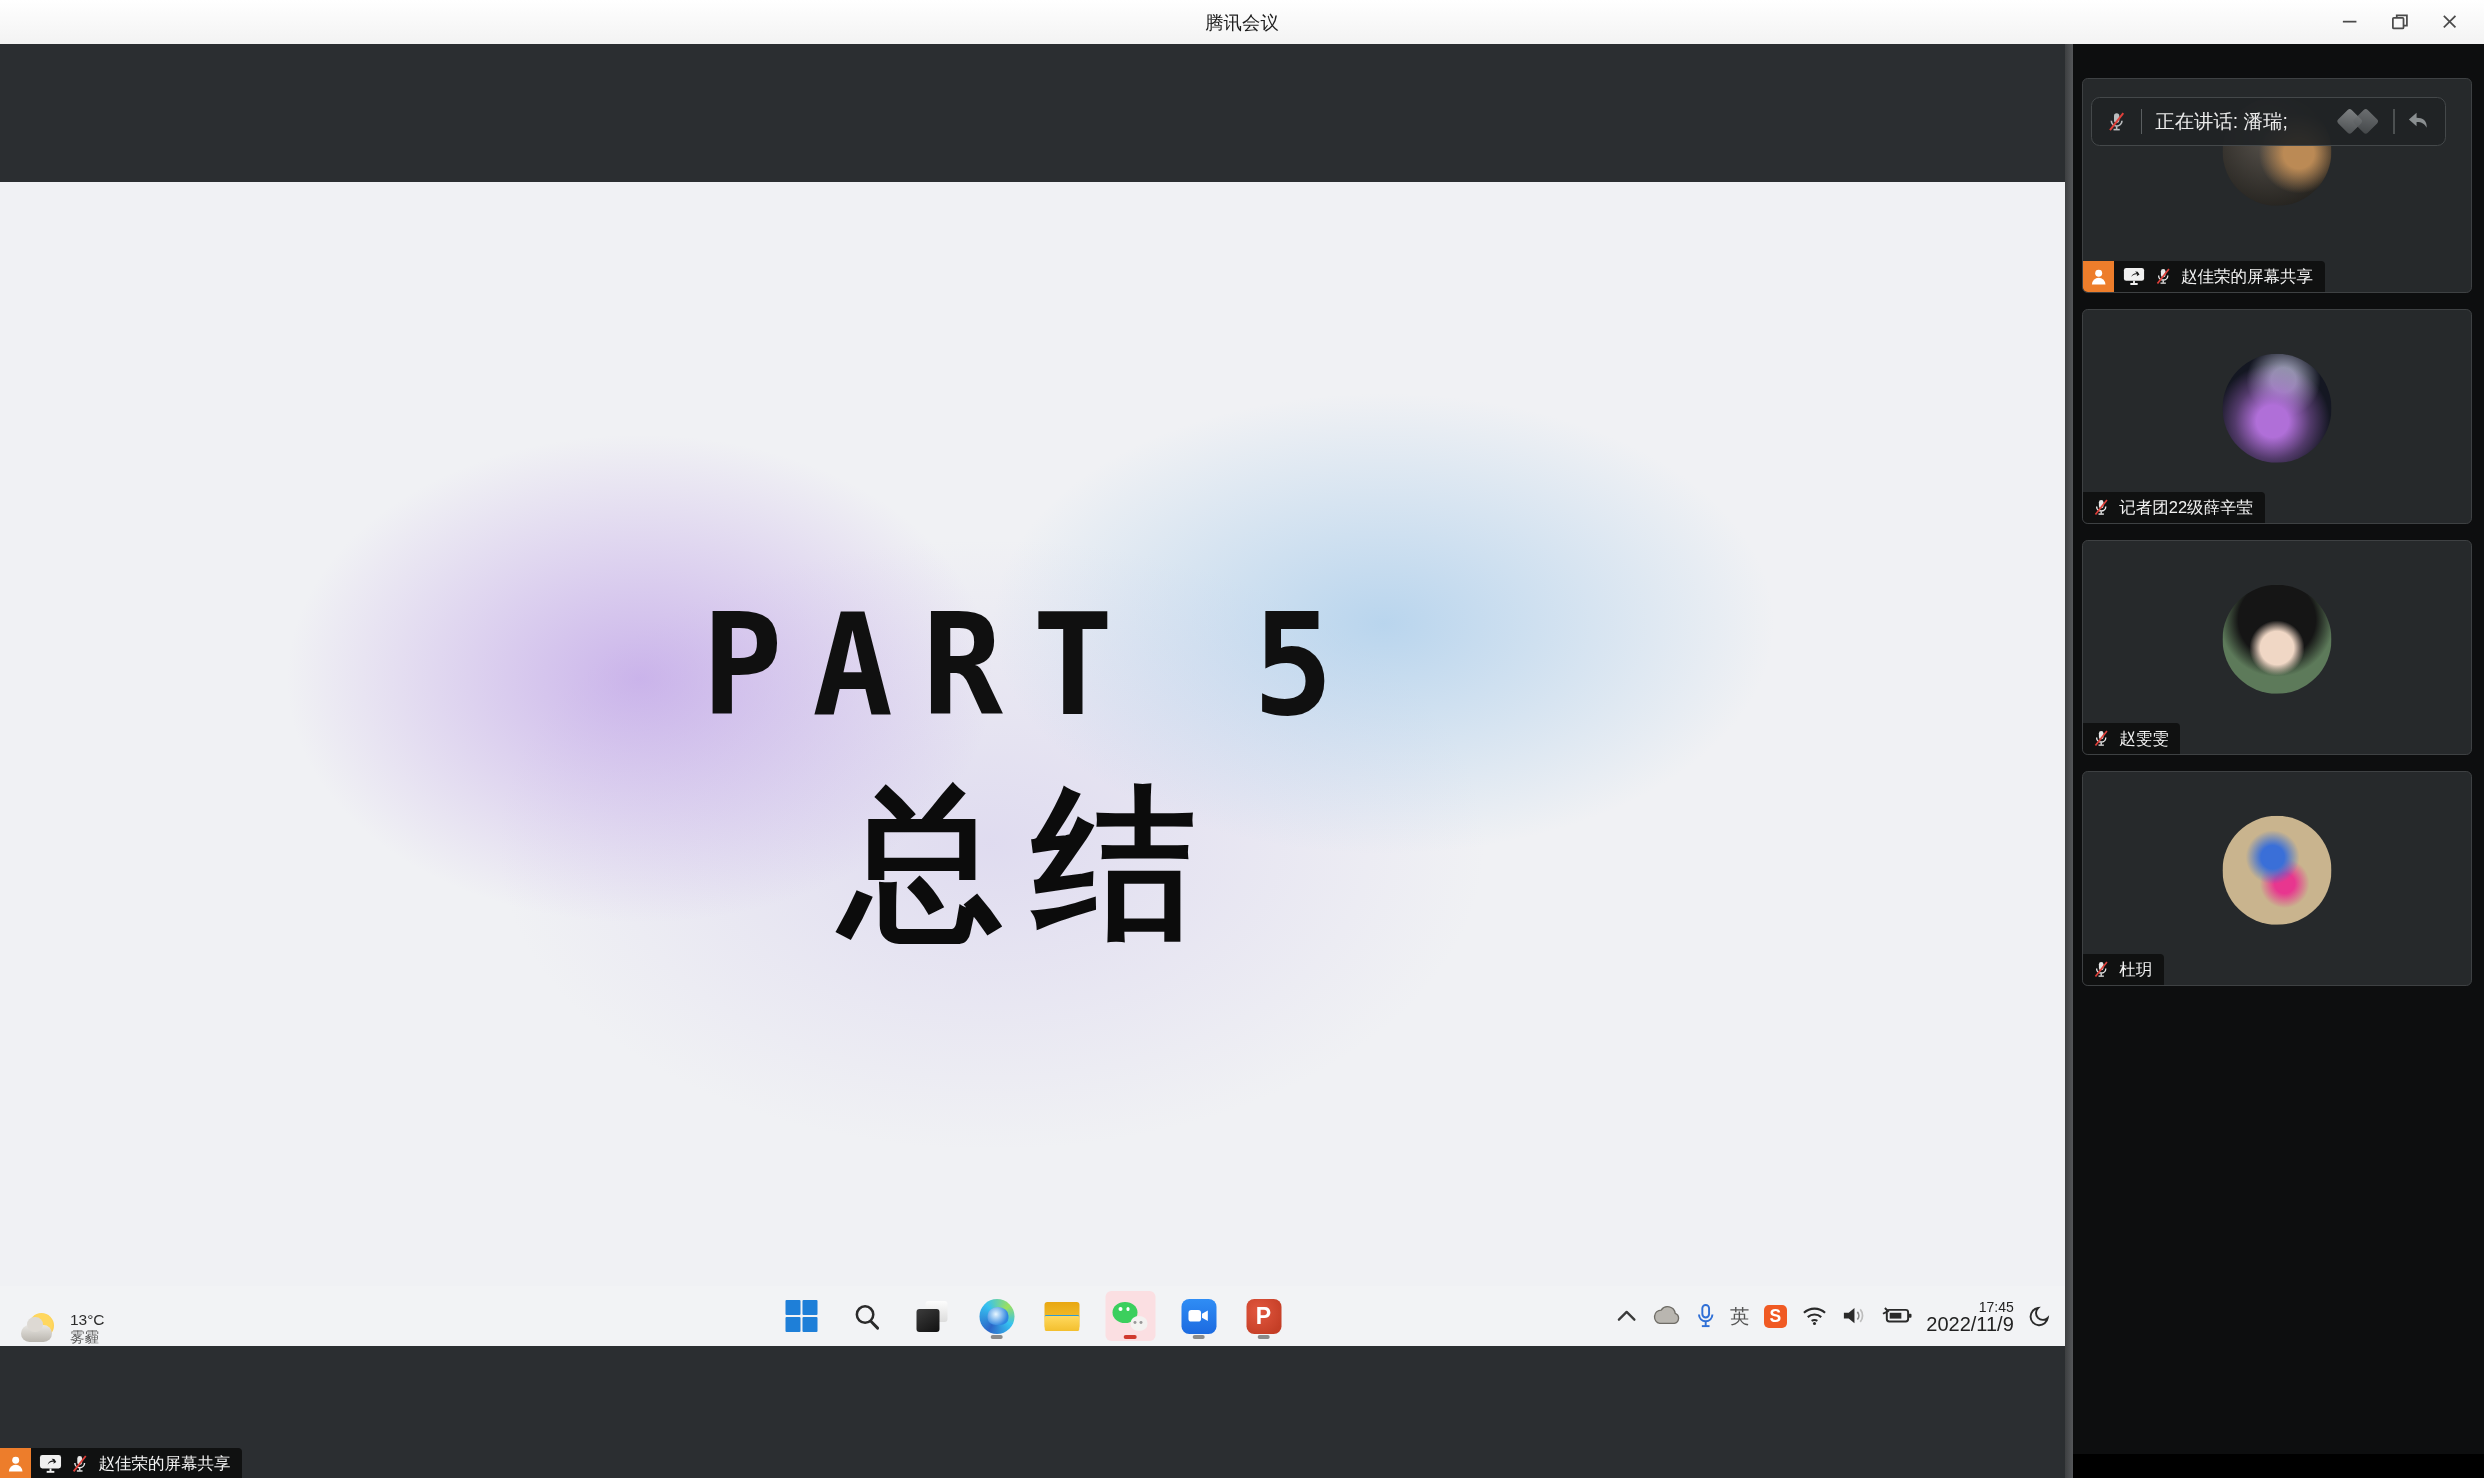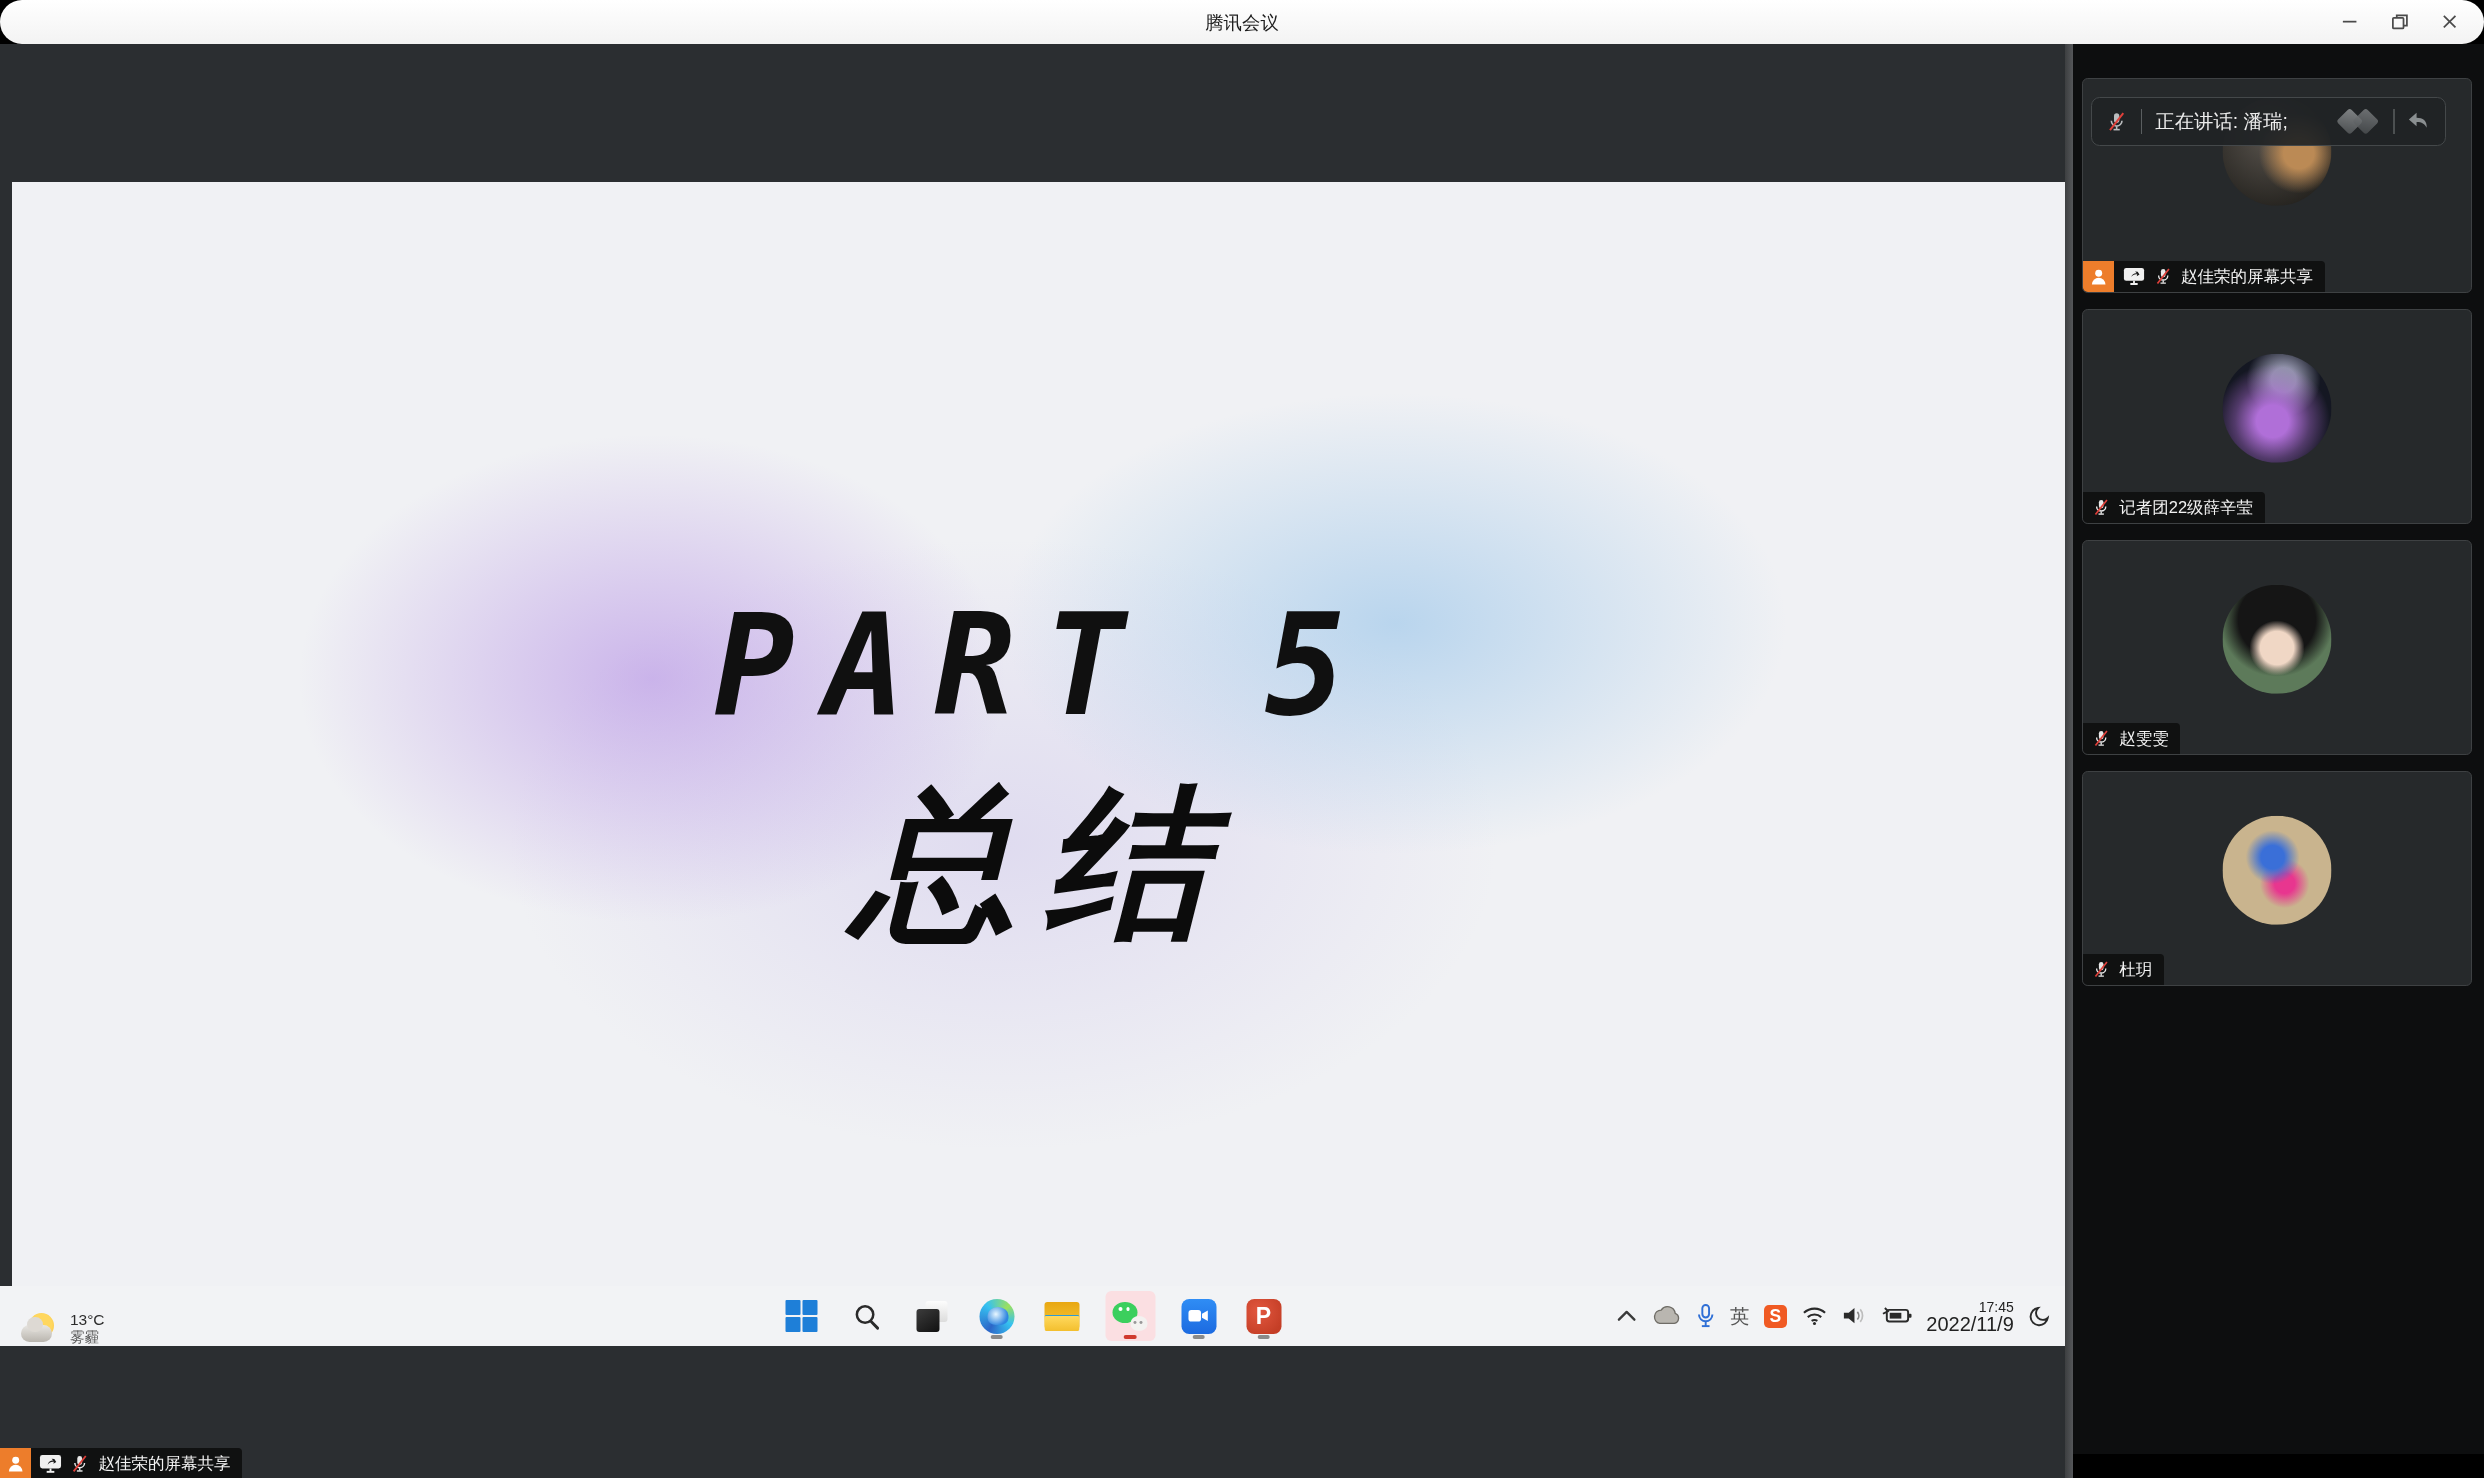--- a/index.html
+++ b/index.html
@@ -1,38 +1,38 @@
 <!DOCTYPE html>
 <html><head>
 <meta charset="utf-8">
 <style>
   * { margin:0; padding:0; box-sizing:border-box; }
   html,body { width:2484px; height:1479px; overflow:hidden; background:#000;
               font-family:"Liberation Sans","DejaVu Sans",sans-serif; }
 
   
   .titlebar { position:relative; width:2484px; height:44px;
-              background:linear-gradient(#ffffff,#f3f3f3);border-radius:22px; }
+              background:linear-gradient(#ffffff,#f3f3f3); }
   .titlebar .title { position:absolute; left:0; right:0; top:0; height:44px;
               display:flex; align-items:center; justify-content:center;
               font-size:18.4px; color:#1c1c1c; }
   .win-controls { position:absolute; right:9.7px; top:0; height:44px; display:flex; align-items:center; }
   .win-btn { width:50px; height:35px; display:flex; align-items:center; justify-content:center; cursor:pointer; }
   .win-btn svg { stroke:#4a4a4a; fill:none; stroke-width:1.8; }
 
   .content { display:flex; width:2484px; height:1435px; }
 
   
   .main { position:relative; width:2065px; height:1435px; background:#2b2e31; overflow:hidden; }
-  .slide { position:absolute; left:12px; top:138px; width:2065px; height:1104px;
+  .slide { position:absolute; left:0; top:138px; width:2065px; height:1104px;
            background:
              radial-gradient(ellipse 505px 349px at 31% 45%, rgba(178,140,228,0.60), rgba(178,140,228,0) 70%),
              radial-gradient(ellipse 543px 320px at 67% 40%, rgba(140,190,232,0.55), rgba(140,190,232,0) 72%),
              radial-gradient(ellipse 660px 408px at 48% 60%, rgba(185,170,230,0.30), rgba(185,170,230,0) 75%),
-             #f0f1f4; font-style: italic; }
+             #f0f1f4; }
   .slide-title { position:absolute; left:0; width:100%; top:406px; text-align:center;
                  font-size:134px; font-weight:600; letter-spacing:0.22em; color:#101010;
                  font-family:"DejaVu Sans Mono","Liberation Mono",monospace; transform:scaleY(1.05); }
   .slide-subtitle { position:absolute; left:0; width:100%; top:574px; text-align:center;
                  font-size:163px; font-weight:800; letter-spacing:0.18em; color:#0c0c0c; }
 
   
   .taskbar { position:absolute; left:0; top:1242px; width:2065px; height:60px;
              background:#f2f3f5; display:flex; align-items:center; }
   .weather { position:absolute; left:21.3px; top:0; height:60px; display:flex; align-items:flex-end; gap:11.6px; cursor:pointer; }

